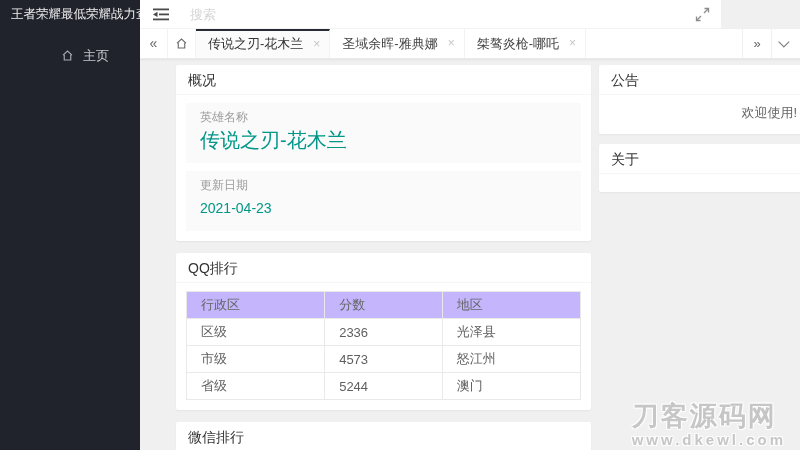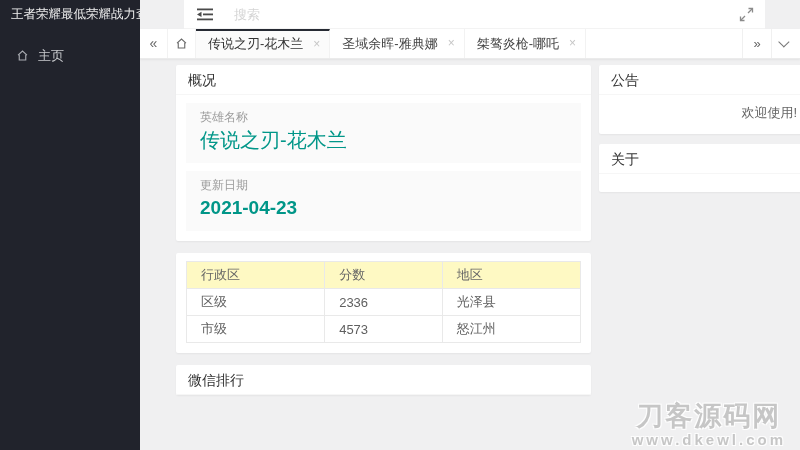--- a/index.html
+++ b/index.html
@@ -14,31 +14,31 @@
 
   
   .sidebar {
     position:absolute; left:0; top:0; width:140px; height:450px;
     background:#21232c; z-index:5;
   }
   .logo {
     height:29px; line-height:29px; padding:0 6px 0 11px;
     color:#eeeeee; font-size:12.5px; white-space:nowrap; overflow:hidden;
   }
-  .menu { padding-top:8px; }
+  .menu { padding-top:8px;margin-left:45px; }
   .menu-item {
     height:37px; display:flex; align-items:center; gap:9px;
     padding-left:16px; color:#c8cacd; font-size:13px; cursor:pointer;
   }
   .menu-item svg { width:13px; height:13px; stroke:#a9abb1; fill:none; stroke-width:1.4; }
 
   
   .header {
     position:absolute; left:140px; top:0; width:581px; height:29px;
-    background:#fff; border-bottom:1px solid #f4f4f4;margin-left:44px;
+    background:#fff; border-bottom:1px solid #f4f4f4;
   }
   .shrink-btn {
     position:absolute; left:12px; top:7px; width:18px; height:15px; cursor:pointer;
   }
   .search-input {
     position:absolute; left:50px; top:0; height:29px; width:300px;
     border:none; outline:none; font-size:13px; color:#666; background:transparent;
   }
   .search-input::placeholder { color:#d4d4d4; }
   .fullscreen-btn { position:absolute; right:11px; top:7px; width:15px; height:15px; cursor:pointer; }
@@ -96,27 +96,27 @@
   .card-header {
     height:30px; line-height:30px; padding:0 12px; font-size:14px; color:#333;
     border-bottom:1px solid #f6f6f6;
   }
   .card-body { padding:8px 10px 10px; }
 
   .stat-box { background:#fafafa; padding:6px 14px 8px; margin-bottom:8px; }
   .stat-label { font-size:12px; color:#9c9c9c; line-height:16px; }
   .stat-value { color:#009688; line-height:30px; }
   .stat-value.hero { font-size:20px; }
-  .stat-value.date { font-size:19px; font-weight:bold; }
+  .stat-value.date { font-size:14px; font-weight:normal; }
 
   table.rank { width:100%; border-collapse:collapse; font-size:13px; color:#5f5f5f; }
   table.rank th, table.rank td {
     border:1px solid #e9e9e9; text-align:left; font-weight:normal; padding:4px 14px;
   }
-  table.rank th { background:#fef9c3; color:#666; }
+  table.rank th { background:#c4b5fd; color:#666; }
 
   .notice-body { padding:9px 12px 12px; font-size:13px; color:#666;text-align:right; }
 
   table.about { width:100%; border-collapse:collapse; font-size:13px; color:#5f5f5f; }
   table.about td { border:1px solid #e9e9e9; padding:4px 10px; height:23px; }
   table.about td.k { width:34%; }
 
   
   .scrollbar { position:absolute; right:3px; top:0; width:8px; height:391px; background:#ededee; }
   .scroll-up {
@@ -126,21 +126,21 @@
   }
   .scroll-thumb { position:absolute; top:9px; left:0; width:8px; height:287px; background:#b9bab9; }
   .scroll-down {
     position:absolute; bottom:2px; left:0; width:0; height:0; margin-left:0.5px;
     border-left:3.5px solid transparent; border-right:3.5px solid transparent;
     border-top:5px solid #8f8f8f;
   }
 
   
   .watermark {
-    position:absolute; right:14px; bottom:2px; text-align:center; z-index:9;
+    position:absolute; right:14px; bottom:2px; text-align:left; z-index:9;
     color:#c3c3c3; opacity:0.92; pointer-events:none;
     text-shadow:-1px -1px 0 #fff, 1px -1px 0 #fff, -1px 1px 0 #fff, 1px 1px 0 #fff;
   }
   .watermark .wm1 { font-size:27px; font-weight:bold; letter-spacing:2px; line-height:30px; }
   .watermark .wm2 { font-size:15px; font-weight:bold; letter-spacing:3px; line-height:17px; }
 </style>
 </head>
 <body>
 
 <div class="sidebar">
@@ -213,39 +213,45 @@
           <div class="stat-value hero">传说之刃-花木兰</div>
         </div>
         <div class="stat-box" style="margin-bottom:0">
           <div class="stat-label">更新日期</div>
           <div class="stat-value date">2021-04-23</div>
         </div>
       </div>
     </div>
 
     <div class="card">
+      <div class="card-header">QQ排行</div>
       <div class="card-body">
         <table class="rank">
           <thead>
             <tr>
               <th>行政区</th>
               <th>分数</th>
               <th>地区</th>
             </tr>
           </thead>
           <tbody>
             <tr>
               <td>区级</td>
               <td>2336</td>
               <td>光泽县</td>
             </tr>
             <tr>
               <td>市级</td>
               <td>4573</td>
               <td>怒江州</td>
+            </tr>
+            <tr>
+              <td>省级</td>
+              <td>5244</td>
+              <td>澳门</td>
             </tr>
           </tbody>
         </table>
       </div>
     </div>
 
     <div class="card">
       <div class="card-header">微信排行</div>
 
     </div>

